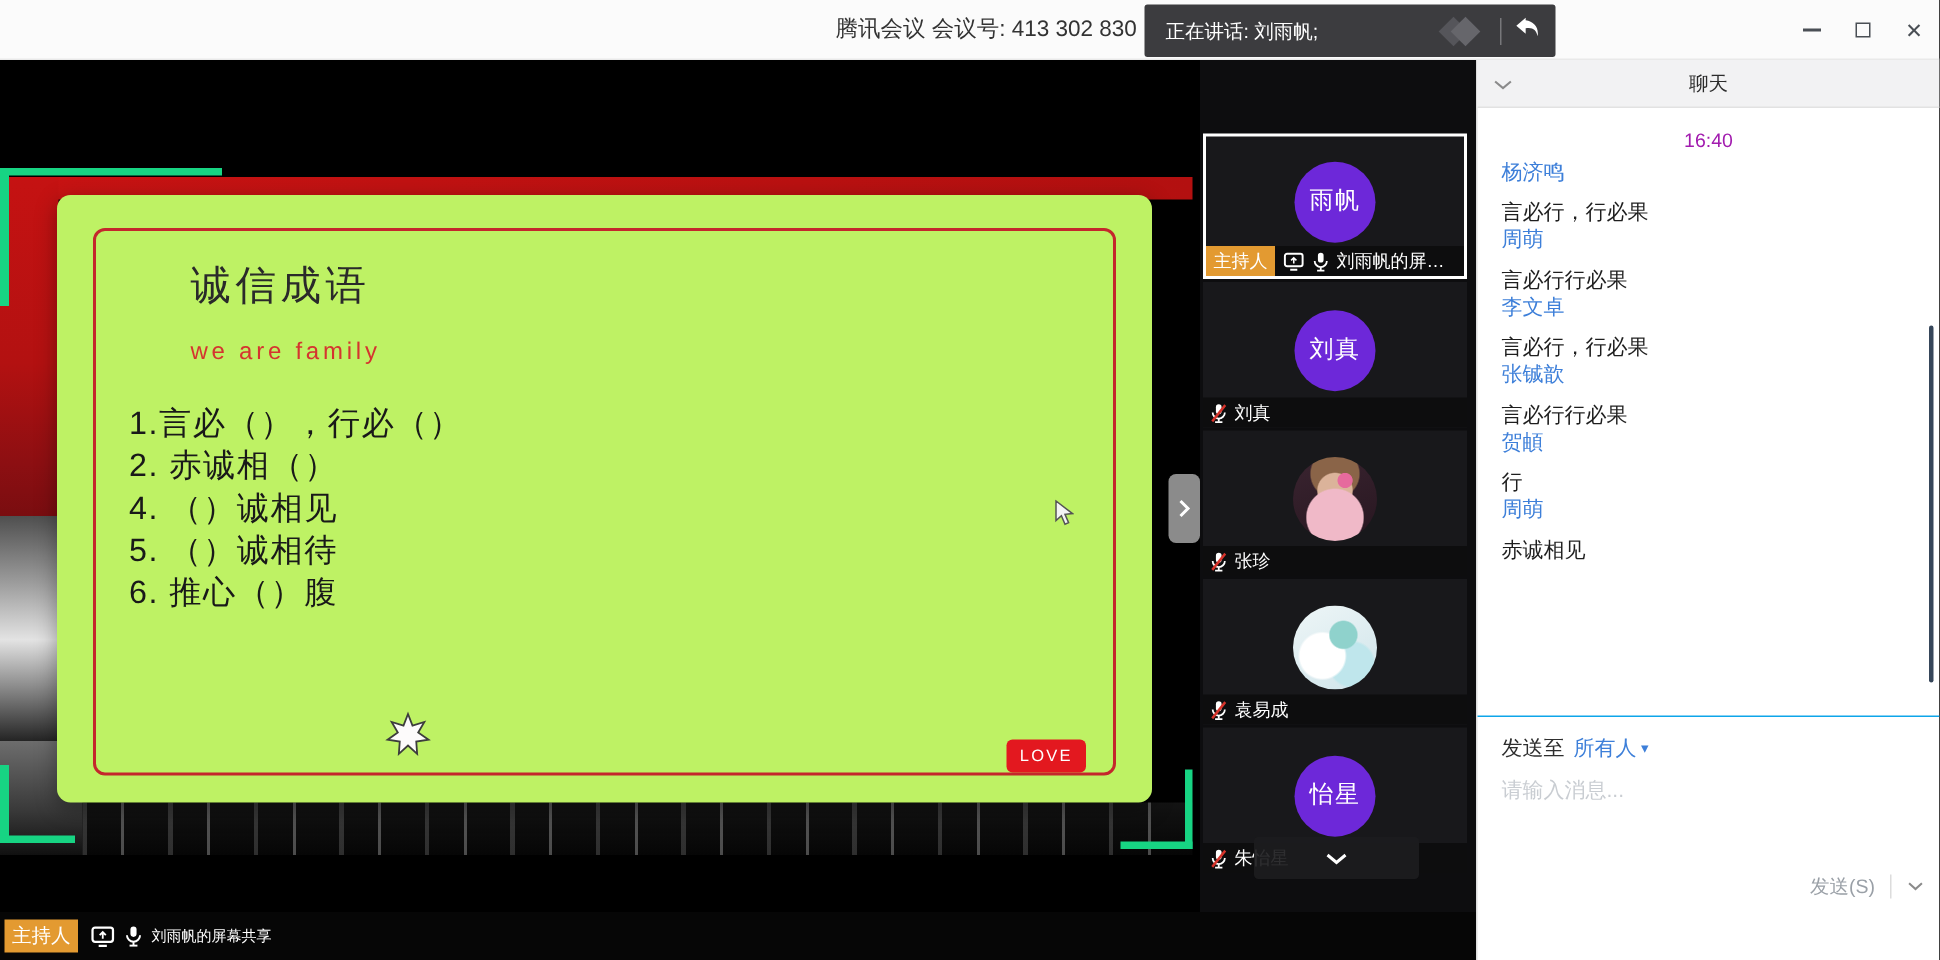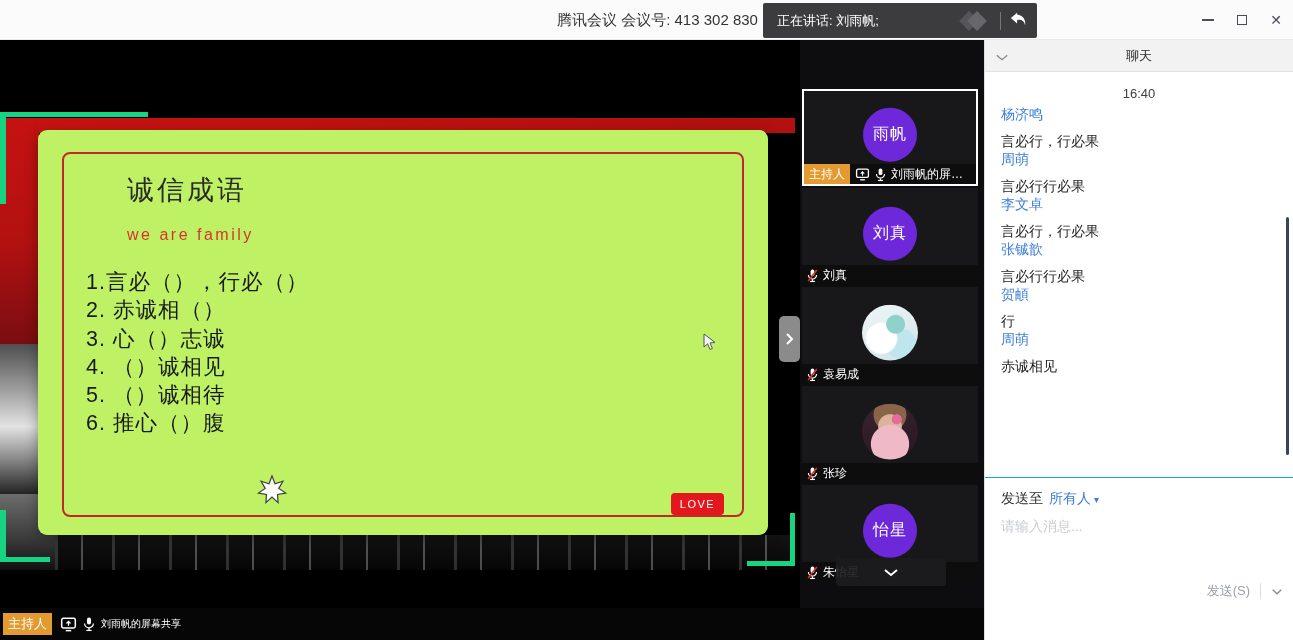--- a/index.html
+++ b/index.html
@@ -99,21 +99,21 @@
     justify-content:center; cursor:pointer; z-index:25; }
 
   
   #chat { position:absolute; left:984px; top:40px; width:309px; height:600px;
     background:#fff; border-left:1px solid #ddd; z-index:30; }
   #chat-header { position:relative; height:32px; background:#f2f2f3; border-bottom:1px solid #e2e2e2;
     display:flex; align-items:center; justify-content:center; }
   .chat-title { font-size:13px; color:#2c2c2c; }
   .chat-collapse { position:absolute; left:10px; top:8px; cursor:pointer; }
   #chat-messages { position:relative; height:405px; padding:14px 16px 0 16px; overflow:hidden; }
-  .chat-time { text-align:center; color:#404040; font-size:13px; margin-bottom:4px; }
+  .chat-time { text-align:center; color:#a21caf; font-size:13px; margin-bottom:4px; }
   .msg-sender { color:#3d7fd9; font-size:14px; line-height:18px; cursor:pointer; }
   .msg-text { color:#1e1e1e; font-size:14px; margin-top:9px; line-height:18px; }
   #chat-scrollbar { position:absolute; right:4px; top:177px; width:3px; height:238px;
     background:#36465a; border-radius:2px; }
   #chat-input-area { position:relative; border-top:1px solid #0ea5e9; height:131px; padding:12px 16px; }
   .send-to-row { font-size:14px; display:flex; align-items:center; }
   .send-to-label { color:#2e2e2e; }
   .send-to-value { color:#3d7fd9; margin-left:6px; cursor:pointer;text-align:right; }
   .send-to-caret { color:#3d7fd9; font-size:10px; margin-left:3px; cursor:pointer; }
   .chat-input { margin-top:10px; width:100%; border:none; outline:none; font-size:14px;
@@ -176,21 +176,20 @@
     <div class="green-line" style="left:790px;top:473px;width:5px;height:53px;"></div>
     <div class="green-line" style="left:747px;top:521px;width:48px;height:5px;"></div>
 
     <div id="slide-card">
       <div class="slide-border"></div>
       <div class="slide-title">诚信成语</div>
       <div class="slide-subtitle">we are family</div>
       <div id="slide-list">
           <div class="slide-line">1.言必（），行必（）</div>
           <div class="slide-line">2. 赤诚相（）</div>
-          <div class="slide-line">3. 心（）志诚</div>
           <div class="slide-line">4. （）诚相见</div>
           <div class="slide-line">5. （）诚相待</div>
           <div class="slide-line">6. 推心（）腹</div>
         </div>
       <button class="love-btn">LOVE</button>
       <div class="star-shape">
         <svg width="32" height="32" viewBox="0 0 32 32">
           <polygon points="16,2 19,9.7 26.9,7.3 22.8,14.4 29.7,19.1 21.5,20.4 22.1,28.6 16,23 9.9,28.6 10.5,20.4 2.4,19.1 9.2,14.4 5.1,7.3 13,9.7" fill="#fdfbfb" stroke="#3d3d3d" stroke-width="1.2"></polygon>
         </svg>
       </div>
@@ -242,47 +241,47 @@
                 <path d="M4.5 12 a7.5 7.5 0 0 0 15 0" fill="none" stroke="#fff" stroke-width="2.2"></path>
                 <line x1="12" y1="20" x2="12" y2="23.5" stroke="#fff" stroke-width="2.2"></line>
                 <line x1="7.5" y1="24" x2="16.5" y2="24" stroke="#fff" stroke-width="2.2"></line>
                 <line x1="20" y1="3" x2="4" y2="23" stroke="#d6342c" stroke-width="3"></line>
               </svg>
             </span>
             <span class="tile-name">刘真</span>
           </div>
         </div>
         <div class="tile">
+          <div class="avatar-photo photo-pink"></div>
+          <div class="tile-bar">
+            <span class="bar-icon">
+              <svg width="13" height="15" viewBox="0 0 24 26">
+                <rect x="8.5" y="2" width="7" height="12" rx="3.5" fill="#fff"></rect>
+                <path d="M4.5 12 a7.5 7.5 0 0 0 15 0" fill="none" stroke="#fff" stroke-width="2.2"></path>
+                <line x1="12" y1="20" x2="12" y2="23.5" stroke="#fff" stroke-width="2.2"></line>
+                <line x1="7.5" y1="24" x2="16.5" y2="24" stroke="#fff" stroke-width="2.2"></line>
+                <line x1="20" y1="3" x2="4" y2="23" stroke="#d6342c" stroke-width="3"></line>
+              </svg>
+            </span>
+            <span class="tile-name">张珍</span>
+          </div>
+        </div>
+        <div class="tile">
           <div class="avatar-photo photo-teal"></div>
           <div class="tile-bar">
             <span class="bar-icon">
               <svg width="13" height="15" viewBox="0 0 24 26">
                 <rect x="8.5" y="2" width="7" height="12" rx="3.5" fill="#fff"></rect>
                 <path d="M4.5 12 a7.5 7.5 0 0 0 15 0" fill="none" stroke="#fff" stroke-width="2.2"></path>
                 <line x1="12" y1="20" x2="12" y2="23.5" stroke="#fff" stroke-width="2.2"></line>
                 <line x1="7.5" y1="24" x2="16.5" y2="24" stroke="#fff" stroke-width="2.2"></line>
                 <line x1="20" y1="3" x2="4" y2="23" stroke="#d6342c" stroke-width="3"></line>
               </svg>
             </span>
             <span class="tile-name">袁易成</span>
-          </div>
-        </div>
-        <div class="tile">
-          <div class="avatar-photo photo-pink"></div>
-          <div class="tile-bar">
-            <span class="bar-icon">
-              <svg width="13" height="15" viewBox="0 0 24 26">
-                <rect x="8.5" y="2" width="7" height="12" rx="3.5" fill="#fff"></rect>
-                <path d="M4.5 12 a7.5 7.5 0 0 0 15 0" fill="none" stroke="#fff" stroke-width="2.2"></path>
-                <line x1="12" y1="20" x2="12" y2="23.5" stroke="#fff" stroke-width="2.2"></line>
-                <line x1="7.5" y1="24" x2="16.5" y2="24" stroke="#fff" stroke-width="2.2"></line>
-                <line x1="20" y1="3" x2="4" y2="23" stroke="#d6342c" stroke-width="3"></line>
-              </svg>
-            </span>
-            <span class="tile-name">张珍</span>
           </div>
         </div>
         <div class="tile">
           <div class="avatar-initials">怡星</div>
           <div class="tile-bar">
             <span class="bar-icon">
               <svg width="13" height="15" viewBox="0 0 24 26">
                 <rect x="8.5" y="2" width="7" height="12" rx="3.5" fill="#fff"></rect>
                 <path d="M4.5 12 a7.5 7.5 0 0 0 15 0" fill="none" stroke="#fff" stroke-width="2.2"></path>
                 <line x1="12" y1="20" x2="12" y2="23.5" stroke="#fff" stroke-width="2.2"></line>

